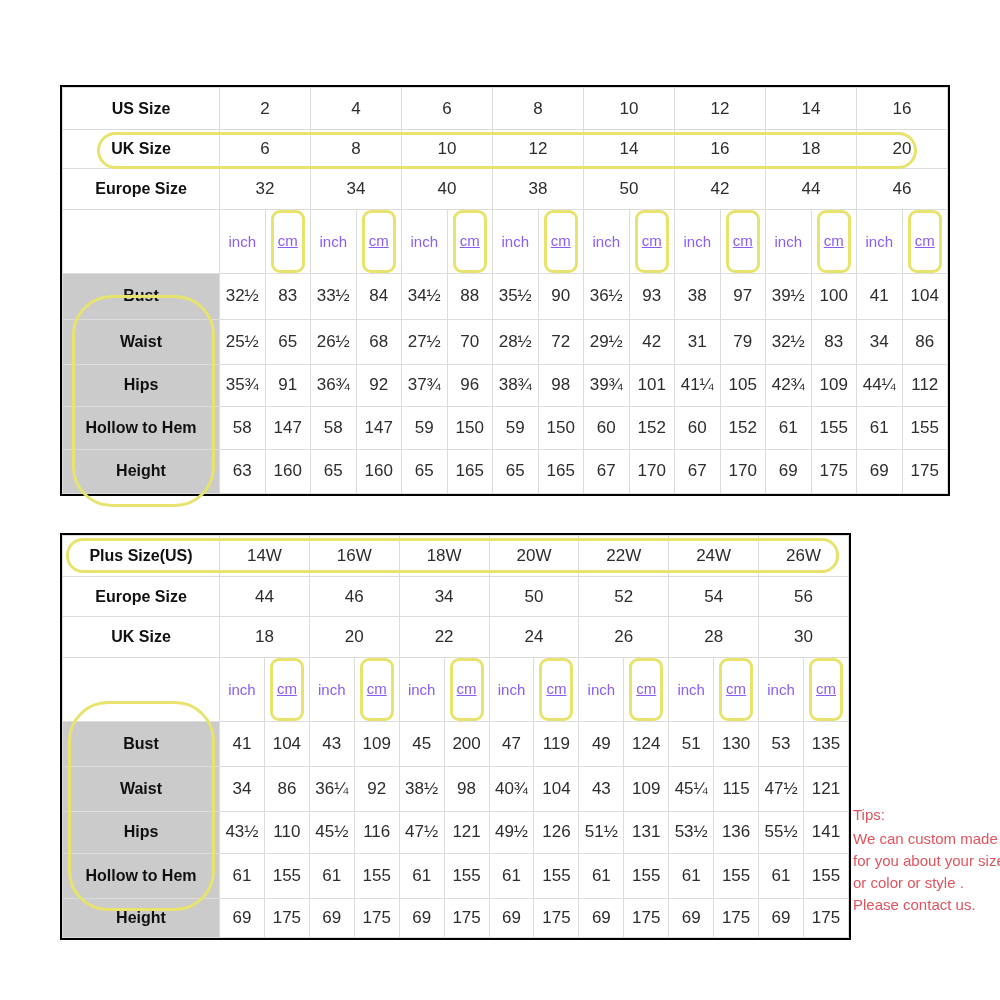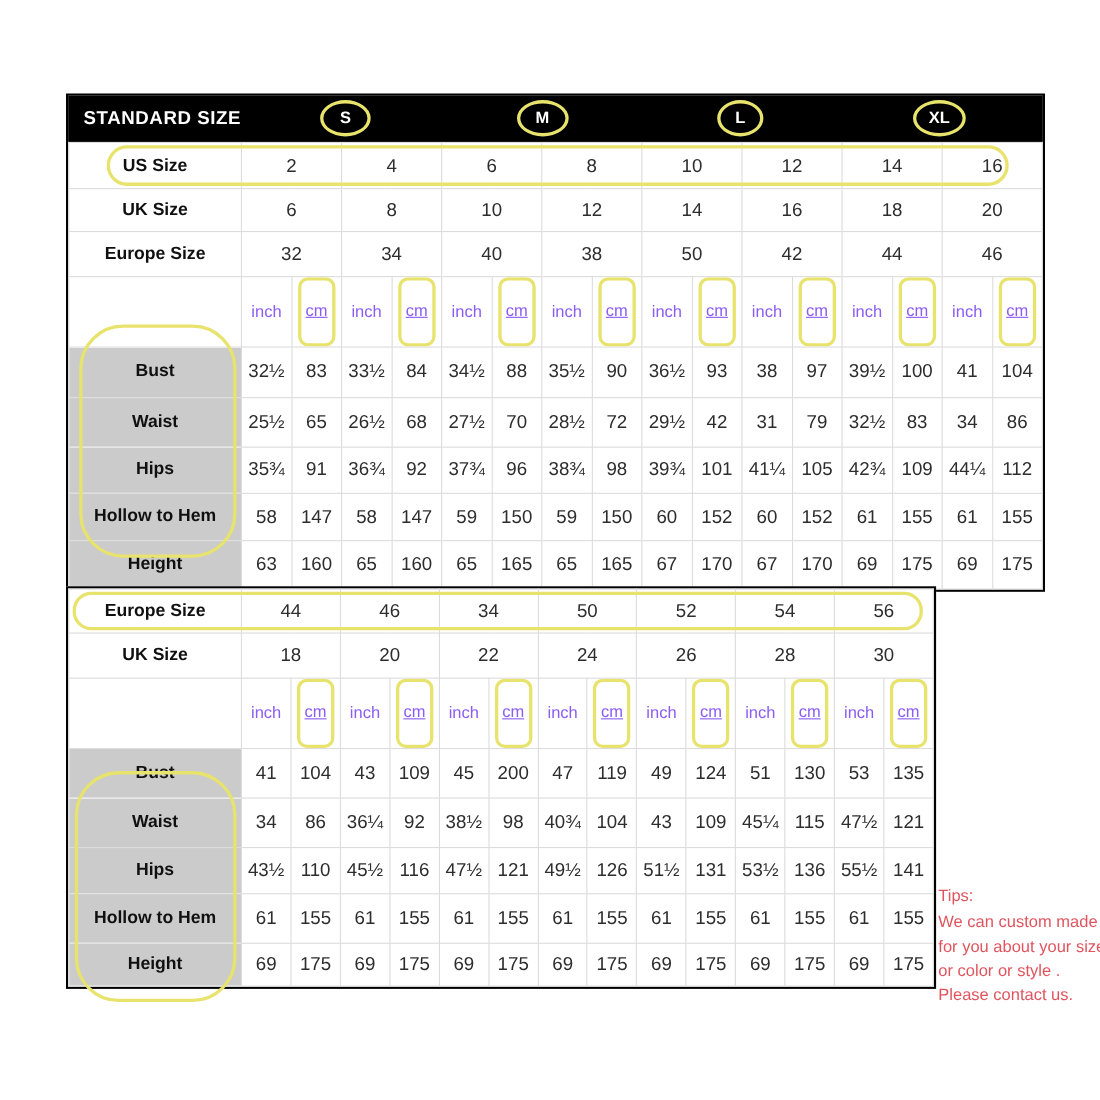--- a/index.html
+++ b/index.html
@@ -34,29 +34,20 @@
   .ov-pluslbl { left:6px;   top:166px; width:147px; height:210px; border-radius:40px; }
 
   .tips { position:absolute; left:853px; top:804px; color:var(--tips,#e0545e);
     font-size:15px; line-height:22px; white-space:nowrap; }
   .tips-title { margin-bottom:2px; }
 </style>
 </head>
 <body>
 
 <section class="tbl tbl-standard">
-  <div class="black-bar">
-    <span class="bar-title">STANDARD SIZE</span>
-    <span class="badges">
-        <span class="oval" style="left: 229px; width: 46px;">S</span>
-        <span class="oval" style="left: 407.5px; width: 47px;">M</span>
-        <span class="oval" style="left: 590px; width: 42px;">L</span>
-        <span class="oval" style="left: 768px; width: 48px;">XL</span>
-      </span>
-  </div>
   <table id="std-table">
       <colgroup>
         <col style="width: 157px;">
         <col>
         <col>
         <col>
         <col>
         <col>
         <col>
         <col>
@@ -237,20 +228,30 @@
         <col>
         <col>
         <col>
         <col>
         <col>
         <col>
         <col>
         <col>
       </colgroup>
       <tbody>
+        <tr style="height: 41px;">
+          <td class="lbl">Plus Size(US)</td>
+          <td colspan="2">14W</td>
+          <td colspan="2">16W</td>
+          <td colspan="2">18W</td>
+          <td colspan="2">20W</td>
+          <td colspan="2">22W</td>
+          <td colspan="2">24W</td>
+          <td colspan="2">26W</td>
+        </tr>
         <tr style="height: 40px;">
           <td class="lbl">Europe Size</td>
           <td colspan="2">44</td>
           <td colspan="2">46</td>
           <td colspan="2">34</td>
           <td colspan="2">50</td>
           <td colspan="2">52</td>
           <td colspan="2">54</td>
           <td colspan="2">56</td>
         </tr>

